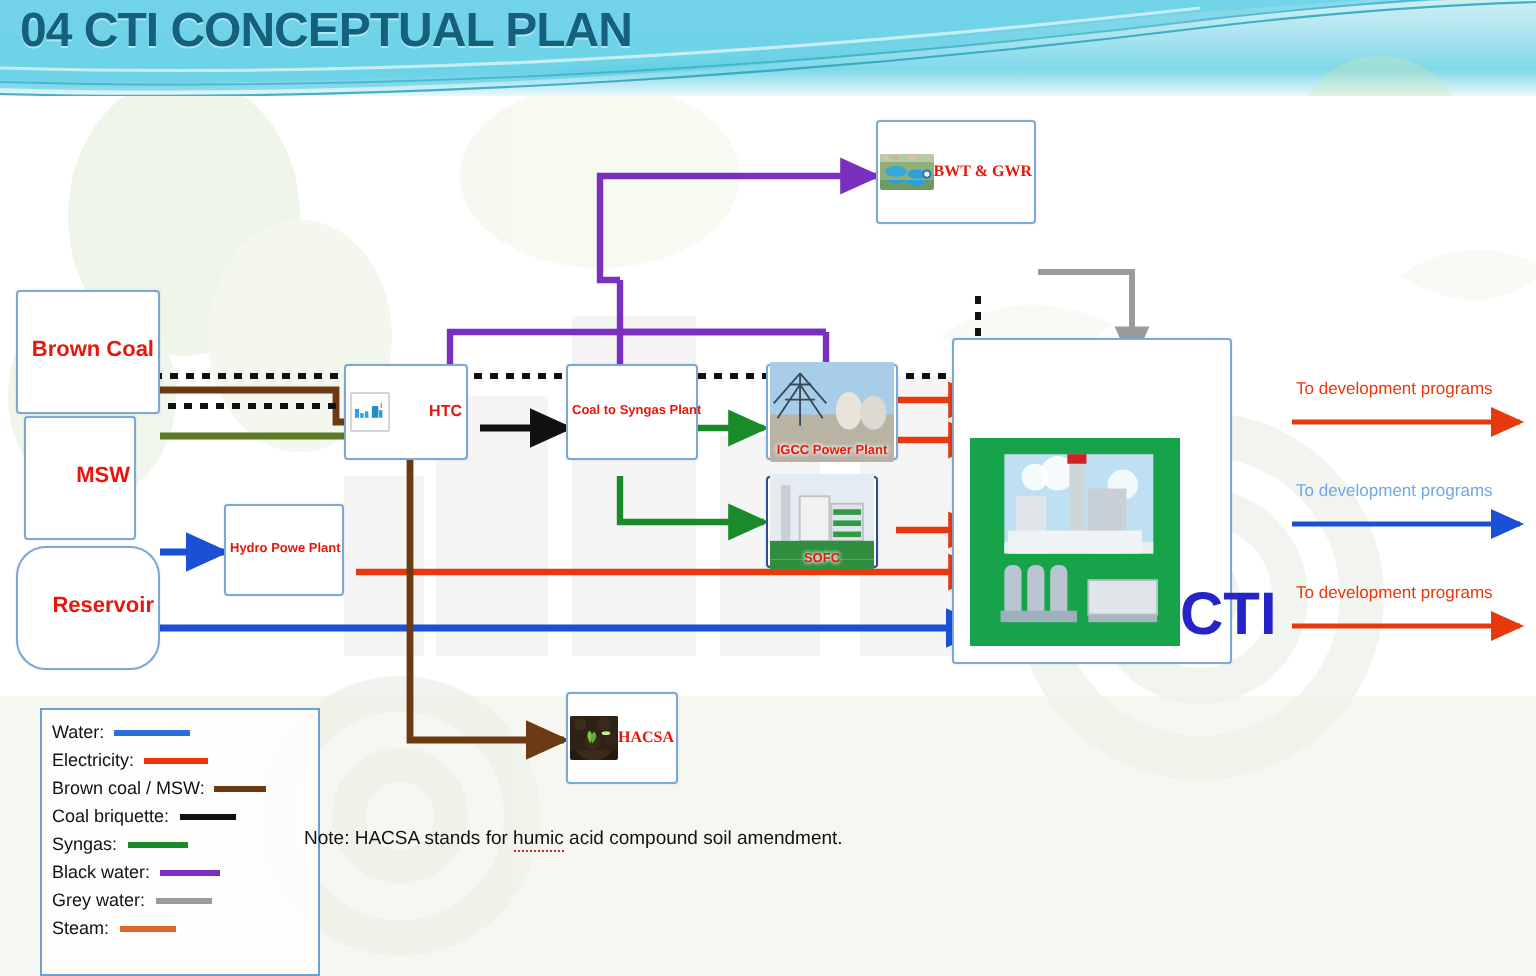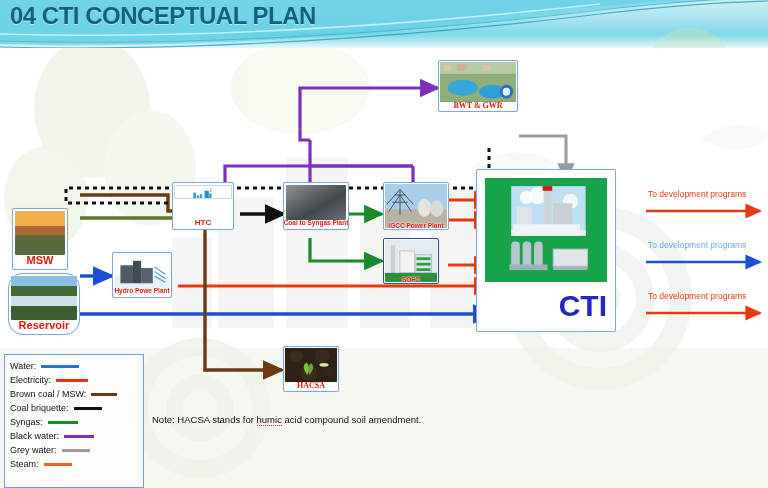--- a/index.html
+++ b/index.html
@@ -15,37 +15,37 @@
          text-shadow:0 1px 0 rgba(255,255,255,.45);white-space:nowrap;}
 
   
   #canvas{position:absolute;left:0;top:48px;width:768px;height:440px;overflow:hidden;
           background:#ffffff;}
   #bgart{position:absolute;left:0;top:0;width:768px;height:440px;}
 
   
   .node{position:absolute;box-sizing:border-box;background:#ffffff;
         border:1px solid #7aa9d8;border-radius:2px;
-        display:flex;flex-direction:column;align-items:center;justify-content:flex-start;
+        display:flex;align-items:center;justify-content:flex-start;
         padding:2px;box-shadow:0 0 1px rgba(0,0,0,.15);}
   .node .thumb{width:100%;flex:1 1 auto;border-radius:1px;overflow:hidden;position:relative;}
   .node .cap{font-family:"Liberation Sans",sans-serif;font-weight:bold;color:#e8160c;
              line-height:1.05;text-align:center;white-space:nowrap;}
 
   .cap-lg{font-size:11px;}
   .cap-md{font-size:8px;}
   .cap-sm{font-size:6.5px;}
 
   
   .capover{position:absolute;left:0;right:0;bottom:0;text-align:center;
            font-family:"Liberation Sans",sans-serif;font-weight:bold;color:#e8160c;
            font-size:6.5px;line-height:1.15;text-shadow:0 0 2px #fff,0 0 2px #fff;}
 
   
-  #legend{position:absolute;left:4px;top:306px;width:140px;height:134px;box-sizing:border-box;
+  #legend{position:absolute;left:20px;top:306px;width:140px;height:134px;box-sizing:border-box;
           background:rgba(255,255,255,.80);border:1px solid #6f9fd0;padding:4px 5px 0 5px;}
   .lrow{display:flex;align-items:center;height:14px;}
   .lname{font-size:9px;color:#111;white-space:nowrap;font-family:"Liberation Sans",sans-serif;}
   .lswatch{margin-left:5px;height:0;border-top-style:solid;border-top-width:3px;flex:0 0 auto;}
 
   
   #note{position:absolute;left:152px;top:366px;font-size:9.5px;color:#111;
         font-family:"Liberation Sans",sans-serif;white-space:nowrap;}
   #note .ul{border-bottom:1px dotted #c23;}
   #footer{position:absolute;left:0;top:400px;width:768px;text-align:center;
@@ -197,20 +197,24 @@
       <path d="M80 228 L112 228" stroke="#1a4fd6" stroke-width="3.4" fill="none" marker-end="url(#aBlue)"></path>
       <path d="M80 266 L492 266" stroke="#1a4fd6" stroke-width="3.4" fill="none" marker-end="url(#aBlue)"></path>
 
       <path d="M205 182 L205 322 L282 322" stroke="#6b3a12" stroke-width="3.4" fill="none" marker-end="url(#aBrown)"></path>
 
       <path d="M646 163 L760 163" stroke="#e8380d" stroke-width="2.6" fill="none" marker-end="url(#aRed)"></path>
       <path d="M646 214 L760 214" stroke="#1a4fd6" stroke-width="2.6" fill="none" marker-end="url(#aBlue)"></path>
       <path d="M646 265 L760 265" stroke="#e8380d" stroke-width="2.6" fill="none" marker-end="url(#aRed)"></path>
     </svg>
 
+    <div class="node" style="left:8px;top:97px;width:72px;height:62px;">
+      <div class="thumb t-coal"></div>
+      <div class="cap cap-lg">Brown Coal</div>
+    </div>
 
     <div class="node" style="left:12px;top:160px;width:56px;height:62px;">
       <div class="thumb t-msw"></div>
       <div class="cap cap-lg">MSW</div>
     </div>
 
     <div class="node" style="left:8px;top:225px;width:72px;height:62px;border-radius:15px;">
       <div class="thumb t-res"></div>
       <div class="cap cap-lg">Reservoir</div>
     </div>

